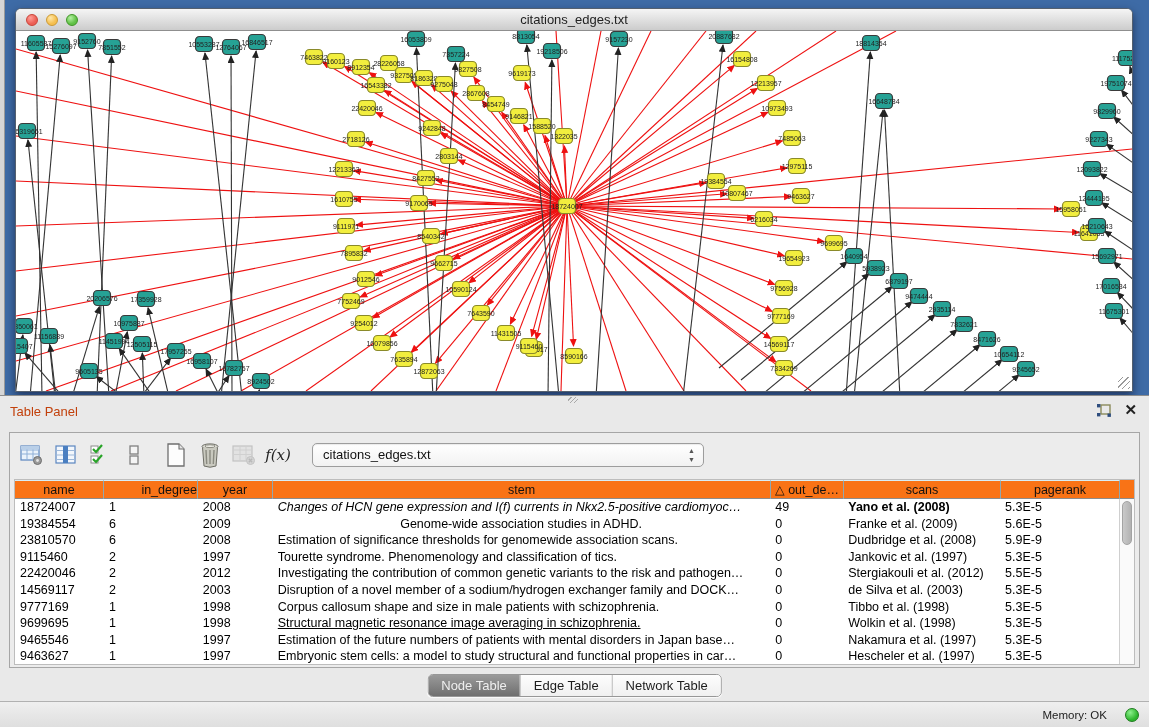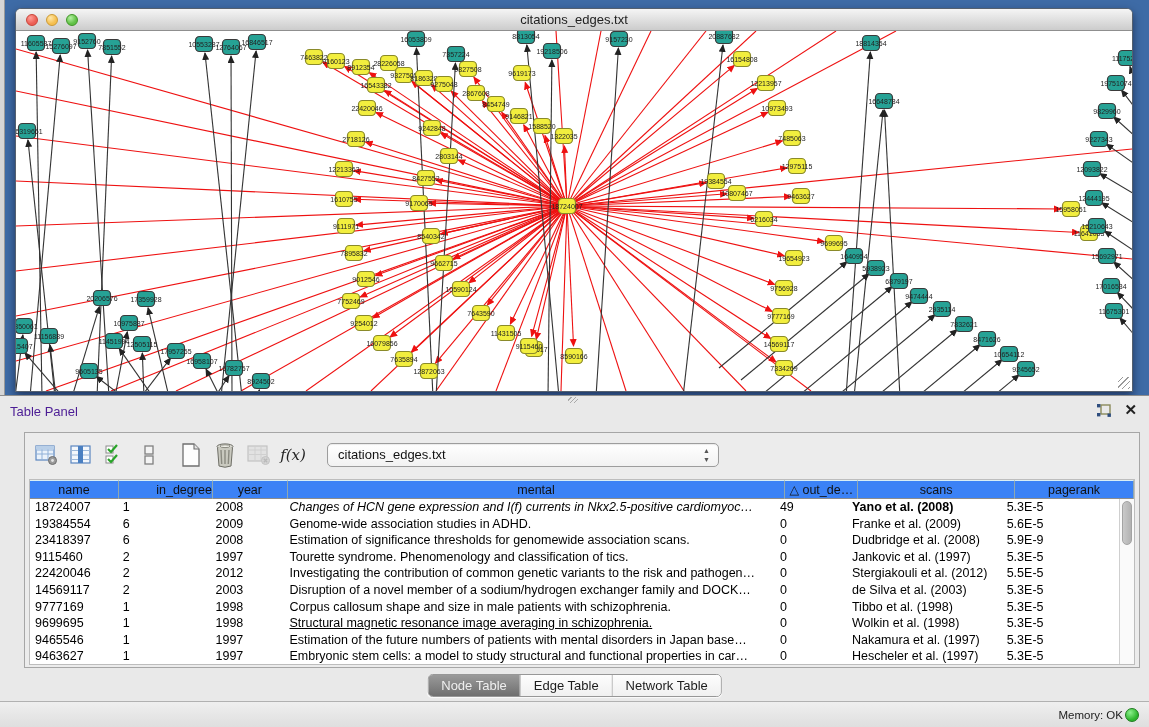--- a/index.html
+++ b/index.html
@@ -28,62 +28,62 @@
   .title-text { text-align:center; line-height:21px; font-size:13px; color:#222; font-weight:500; }
   .canvas { position:relative; width:1116px; height:360px; background:#fff; overflow:hidden; }
   .canvas svg { display:block; }
   .resize-grip { position:absolute; right:2px; bottom:2px; width:12px; height:12px;
     background:repeating-linear-gradient(135deg, transparent 0 3px, #9a9a9a 3px 4px); }
   
   .table-panel { position:absolute; left:0; top:395px; width:1149px; height:332px; background:#e9e9e9; border-top:1px solid #8d8d8d; }
   .split-grip { position:absolute; left:568px; top:1px; width:10px; height:6px;
     background:repeating-linear-gradient(135deg, transparent 0 2px, #aaa 2px 3px); }
   .panel-titlebar { height:30px; position:relative; }
-  .panel-title { position:absolute; left:10px; top:8px; font-size:13px; color:#4c1d95; }
+  .panel-title { position:absolute; left:10px; top:8px; font-size:13px; color:#c2410c; }
   .panel-controls { position:absolute; right:12px; top:6px; display:flex; gap:12px; align-items:center; }
   .close-x { font-size:15px; font-weight:bold; color:#222; line-height:16px; }
   .panel-inner {
-    position:absolute; left:24px; right:9px; top:36px; height:236px;
+    position:absolute; left:9px; right:9px; top:36px; height:236px;
     border:1px solid #a6a6a6; background:#ececec;
   }
   
   .toolbar { height:44px; display:flex; align-items:center; padding-left:8px; gap:6px; }
   .tbtn { width:28px; height:28px; display:flex; align-items:center; justify-content:center; }
   .fx { font-family:"DejaVu Serif", serif; font-style:italic; font-size:15px; color:#222; padding:0 4px; }
   .select {
     margin-left:14px; width:392px; height:24px; border:1px solid #9d9d9d; border-radius:5px;
     background:linear-gradient(#ffffff,#f2f2f2); position:relative;
     font-size:13px; color:#111; line-height:22px; padding-left:10px;
     box-shadow:inset 0 1px 1px rgba(0,0,0,.08);
   }
   .updown { position:absolute; right:8px; top:2px; font-size:7px; line-height:9px; color:#555; text-align:center; }
   
   .tablewrap { position:absolute; left:4px; right:4px; top:46px; bottom:2px; background:#fff; border:1px solid #bdbdbd; }
-  .thead { display:flex; height:19px; border-bottom:1px solid #8c8c8c; background:#3b82f6; }
+  .thead { display:flex; height:19px; border-bottom:1px solid #8c8c8c; background:#f97316; }
   .hcell {
     height:19px; font-size:12.5px; color:#111; text-align:center; line-height:18px;
     border-right:1px solid #8fa8b0; border-top:1px solid #d9eef5; overflow:hidden; white-space:nowrap;
   }
   .tbody { position:absolute; left:0; right:15px; top:19px; bottom:0; overflow:hidden; background:#fff; }
   .trow { display:flex; height:16.6px; }
   .tcell { font-size:12.5px; color:#000; line-height:16.5px; padding:0 6px 0 5px; overflow:hidden; white-space:nowrap; }
   .vscroll { position:absolute; right:0; top:19px; bottom:0; width:15px; background:#fafafa; border-left:1px solid #cfcfcf; }
   .vthumb { position:absolute; left:2px; top:2px; width:10px; height:44px; border-radius:6px;
     background:linear-gradient(90deg,#c9c9c9,#b2b2b2); border:1px solid #a3a3a3; }
   
   .tabs { position:absolute; top:278px; left:50%; transform:translateX(-50%); display:flex;
     border:1px solid #979797; border-radius:5px; overflow:hidden; background:#fdfdfd;
     box-shadow:0 1px 1px rgba(255,255,255,.8); }
   .tab { padding:0 13px; font-size:13px; line-height:21px; height:21px; color:#1c1c1c; background:linear-gradient(#fdfdfd,#f0f0f0); border-left:1px solid #b9b9b9; }
   .tab:first-child { border-left:none; }
   .tab.active { background:linear-gradient(#9a9a9a,#6f6f6f); color:#efefef; }
   
   .statusbar { position:absolute; left:0; top:305px; width:1149px; height:27px;
     border-top:1px solid #b1b1b1; background:linear-gradient(#efefef,#dedede);
-    display:flex; align-items:center; justify-content:flex-end; gap:2px; padding-right:10px; }
+    display:flex; align-items:center; justify-content:flex-end; gap:18px; padding-right:10px; }
   .mem-label { font-size:11.5px; color:#222; }
   .memdot { width:14px; height:14px; border-radius:50%;
     background:radial-gradient(circle at 35% 30%, #8cf08c, #2db52d 65%); border:1px solid #1d7c1d; }
 </style>
 </head>
 <body>
 
 <div class="desktop">
   <div class="desktop-strip"></div>
   <div class="net-frame">
@@ -744,46 +744,46 @@
         <span>citations_edges.txt</span>
         <span class="updown">▲<br>▼</span>
       </div>
     </div>
 
     <div class="tablewrap">
       <div class="thead" id="thead">
           <div class="hcell" style="width: 89px;">name</div>
           <div class="hcell" style="width: 94px; text-align: right;">in_degree</div>
           <div class="hcell" style="width: 75px;">year</div>
-          <div class="hcell" style="width: 498px;">mental</div>
+          <div class="hcell" style="width: 498px;">stem</div>
           <div class="hcell" style="width: 73px;">△ out_de…</div>
           <div class="hcell" style="width: 157px;">scans</div>
           <div class="hcell" style="width: 119px;">pagerank</div>
         </div>
       <div class="tbody" id="tbody">
           <div class="trow">
             <div class="tcell" style="width: 89px;">18724007</div>
             <div class="tcell" style="width: 94px;">1</div>
             <div class="tcell" style="width: 75px;">2008</div>
             <div class="tcell" style="width: 498px; font-style: italic;">Changes of HCN gene expression and I(f) currents in Nkx2.5-positive cardiomyoc…</div>
             <div class="tcell" style="width: 73px;">49</div>
             <div class="tcell" style="width: 157px; font-weight: bold;">Yano et al. (2008)</div>
             <div class="tcell" style="width: 119px;">5.3E-5</div>
           </div>
           <div class="trow">
             <div class="tcell" style="width: 89px;">19384554</div>
             <div class="tcell" style="width: 94px;">6</div>
             <div class="tcell" style="width: 75px;">2009</div>
-            <div class="tcell" style="width: 498px;">Genome-wide association studies in ADHD.</div>
+            <div class="tcell" style="width: 498px; text-align: center;">Genome-wide association studies in ADHD.</div>
             <div class="tcell" style="width: 73px;">0</div>
             <div class="tcell" style="width: 157px;">Franke et al. (2009)</div>
             <div class="tcell" style="width: 119px;">5.6E-5</div>
           </div>
           <div class="trow">
-            <div class="tcell" style="width: 89px;">23418397</div>
+            <div class="tcell" style="width: 89px;">23810570</div>
             <div class="tcell" style="width: 94px;">6</div>
             <div class="tcell" style="width: 75px;">2008</div>
             <div class="tcell" style="width: 498px;">Estimation of significance thresholds for genomewide association scans.</div>
             <div class="tcell" style="width: 73px;">0</div>
             <div class="tcell" style="width: 157px;">Dudbridge et al. (2008)</div>
             <div class="tcell" style="width: 119px;">5.9E-9</div>
           </div>
           <div class="trow">
             <div class="tcell" style="width: 89px;">9115460</div>
             <div class="tcell" style="width: 94px;">2</div>

